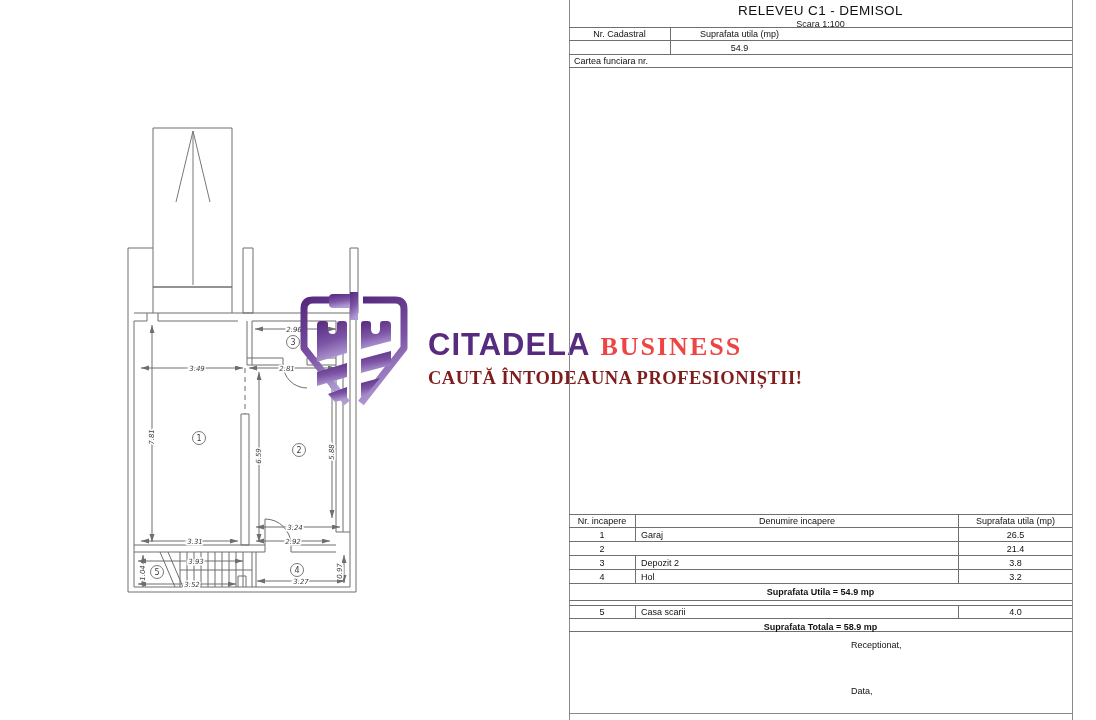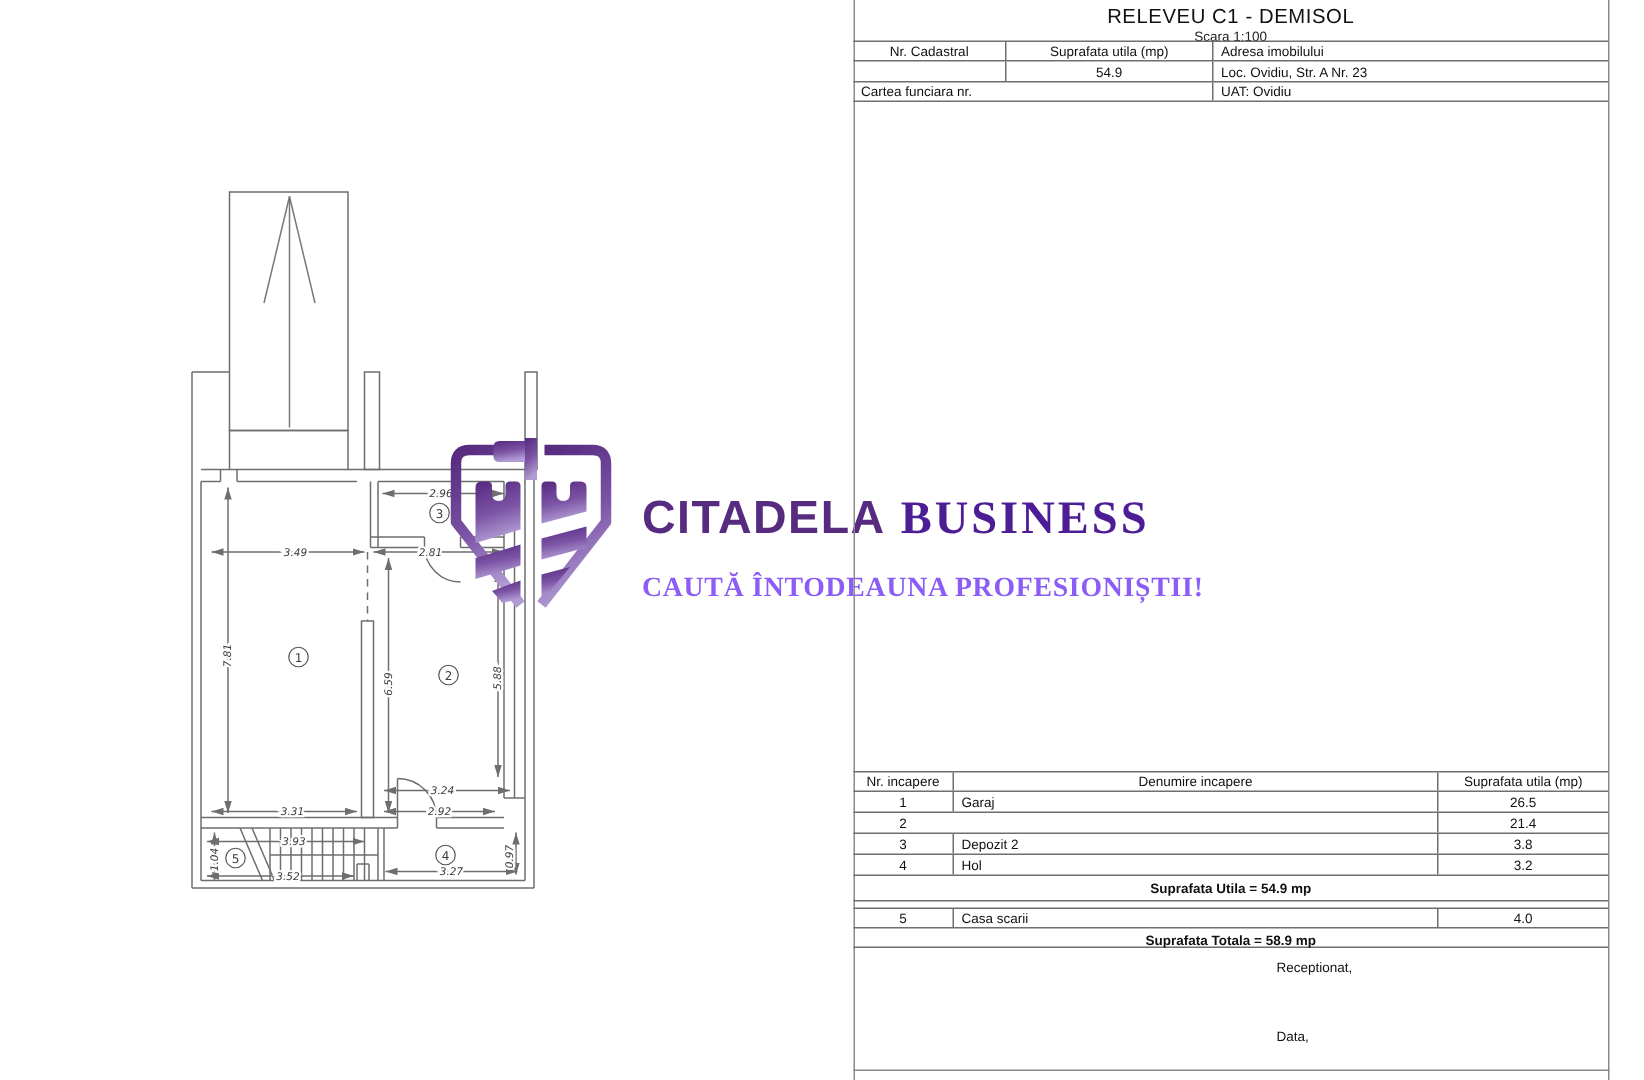--- a/index.html
+++ b/index.html
@@ -22,24 +22,24 @@
   .tcell.bl{border-left:1px solid #6f6f6f;}
   .merged{display:flex;align-items:flex-start;justify-content:center;padding-top:3px;font-weight:bold;}
   .exec-block{position:absolute;left:569px;top:645px;width:302px;text-align:center;
               font-size:8.5px;line-height:9.3px;color:#111;}
   .recep{position:absolute;left:851px;top:640px;font-size:9px;color:#111;}
   .datal{position:absolute;left:851px;top:686px;font-size:9px;color:#111;}
   
   .brand{position:absolute;left:428px;top:327px;white-space:nowrap;}
   .brand .cit{font-family:"Liberation Sans",sans-serif;font-weight:bold;font-size:31px;
               letter-spacing:1px;color:#572b80;}
-  .brand .bus{font-family:"Liberation Serif",serif;font-weight:bold;font-size:31px;
-              letter-spacing:2px;color:#4c1d95;margin-left:10px;}
+  .brand .bus{font-family:"Liberation Serif",serif;font-weight:bold;font-size:26px;
+              letter-spacing:2px;color:#ef4444;margin-left:10px;}
   .tagline{font-family:"Liberation Serif",serif;font-weight:bold;font-size:18.5px;
-           letter-spacing:.5px;color:#8b5cf6;margin-top:19px;}
+           letter-spacing:.5px;color:#7f1d1d;margin-top:5px;}
   
   #plan{position:absolute;left:0;top:0;}
   #plan line,#plan rect,#plan path,#plan circle{vector-effect:non-scaling-stroke;}
   .dimtxt{font-family:"DejaVu Sans",sans-serif;font-style:italic;font-size:7px;fill:#3c3c3c;
           text-anchor:middle;paint-order:stroke;stroke:#ffffff;stroke-width:3px;}
   .roomtxt{font-family:"DejaVu Sans",sans-serif;font-size:8px;fill:#3c3c3c;text-anchor:middle;}
 </style>
 </head>
 <body>
 
@@ -215,30 +215,27 @@
   <div class="panel-border-v" style="left:1072px;"></div>
   <div class="panel-border-h" style="left:569px;top:713px;width:504px;"></div>
 
   <div class="doc-title">RELEVEU C1 - DEMISOL</div>
   <div class="doc-scale">Scara 1:100</div>
 
   <div class="tbl" style="top:27px;">
     <div class="trow topline" style="height:14px;">
       <div class="tcell center" style="left:0;width:101px;">Nr. Cadastral</div>
       <div class="tcell center bl" style="left:101px;width:138px;">Suprafata utila (mp)</div>
-      <div class="tcell left bl" style="left:239px;width:264px;">Adresa imobilului</div>
     </div>
     <div class="trow" style="height:14px;">
       <div class="tcell" style="left:0;width:101px;"></div>
       <div class="tcell center bl" style="left:101px;width:138px;">54.9</div>
-      <div class="tcell left bl" style="left:239px;width:264px;">Loc. Ovidiu, Str. A Nr. 23</div>
     </div>
     <div class="trow" style="height:13px;">
       <div class="tcell left" style="left:0;width:239px;">Cartea funciara nr.</div>
-      <div class="tcell left bl" style="left:239px;width:264px;">UAT: Ovidiu</div>
     </div>
   </div>
 
   <div class="tbl" style="top:514px;">
     <div class="trow topline" style="height:14px;">
       <div class="tcell center" style="left:0;width:66px;">Nr. incapere</div>
       <div class="tcell center bl" style="left:66px;width:323px;">Denumire incapere</div>
       <div class="tcell center bl" style="left:389px;width:114px;">Suprafata utila (mp)</div>
     </div>
     <div class="trow" style="height:14px;">

